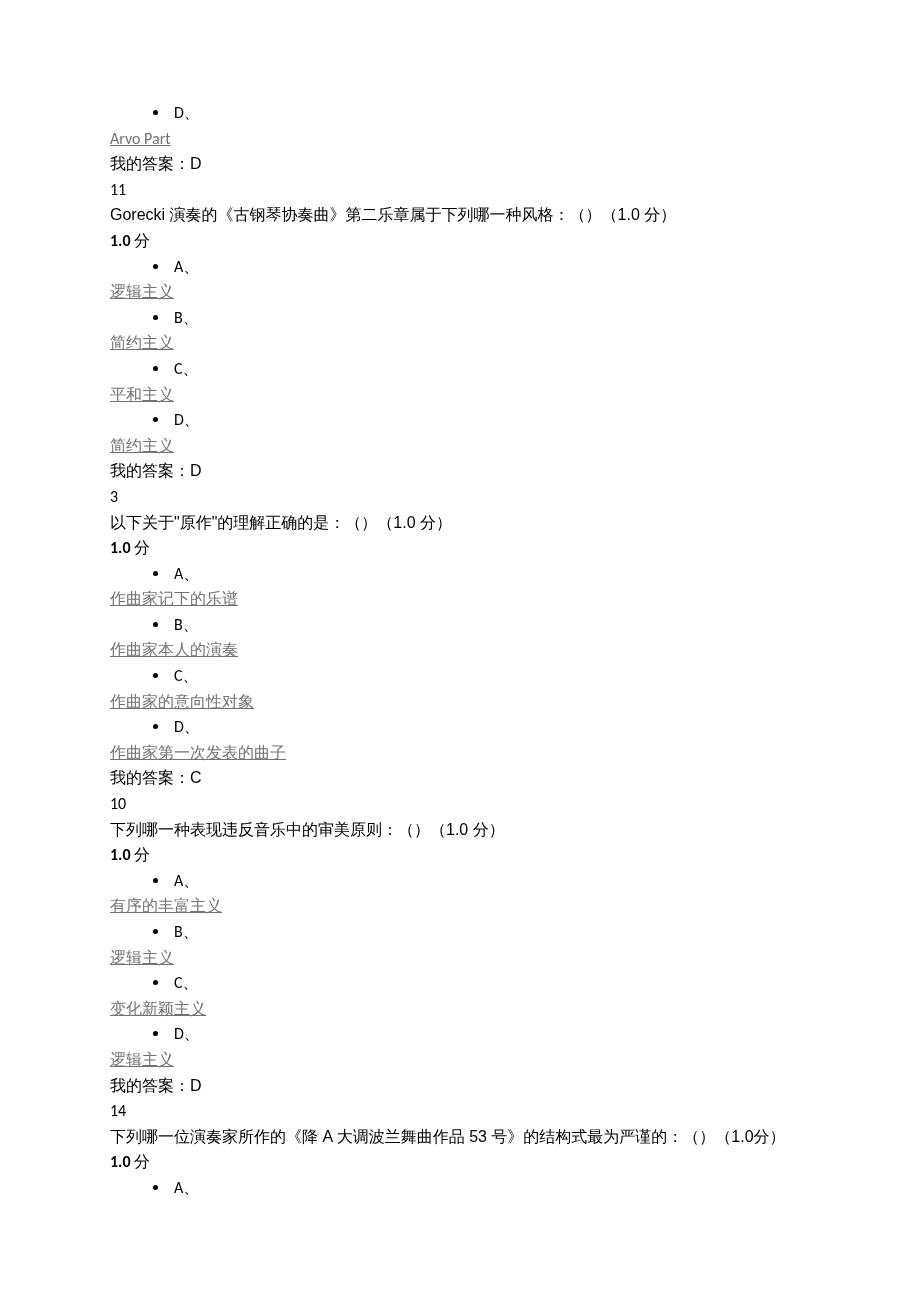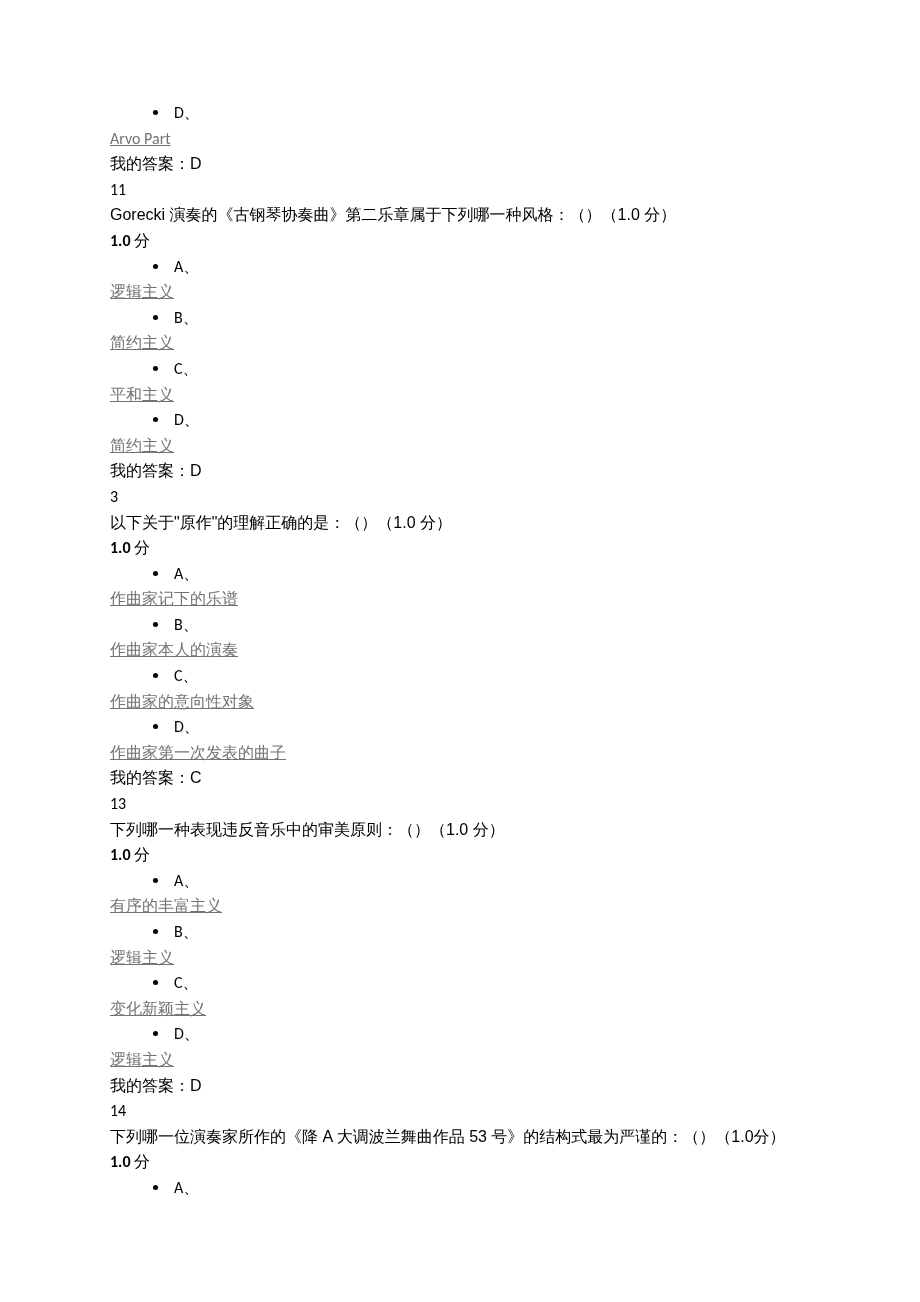--- a/index.html
+++ b/index.html
@@ -80,21 +80,21 @@
 <ul class="bullet">
     <li>C、</li>
   </ul>
 <div class="row"><span class="link cn">作曲家的意向性对象</span></div>
 <ul class="bullet">
     <li>D、</li>
   </ul>
 <div class="row"><span class="link cn">作曲家第一次发表的曲子</span></div>
 <div class="row cn">我的答案：C</div>
 
-<div class="row">13</div>
+<div class="row">10</div>
 <div class="row cn">下列哪一种表现违反音乐中的审美原则：（）（1.0 分）</div>
 <div class="row"><span class="score">1.0 </span><span class="cn">分</span></div>
 <ul class="bullet">
     <li>A、</li>
   </ul>
 <div class="row"><span class="link cn">有序的丰富主义</span></div>
 <ul class="bullet">
     <li>B、</li>
   </ul>
 <div class="row"><span class="link cn">逻辑主义</span></div>

